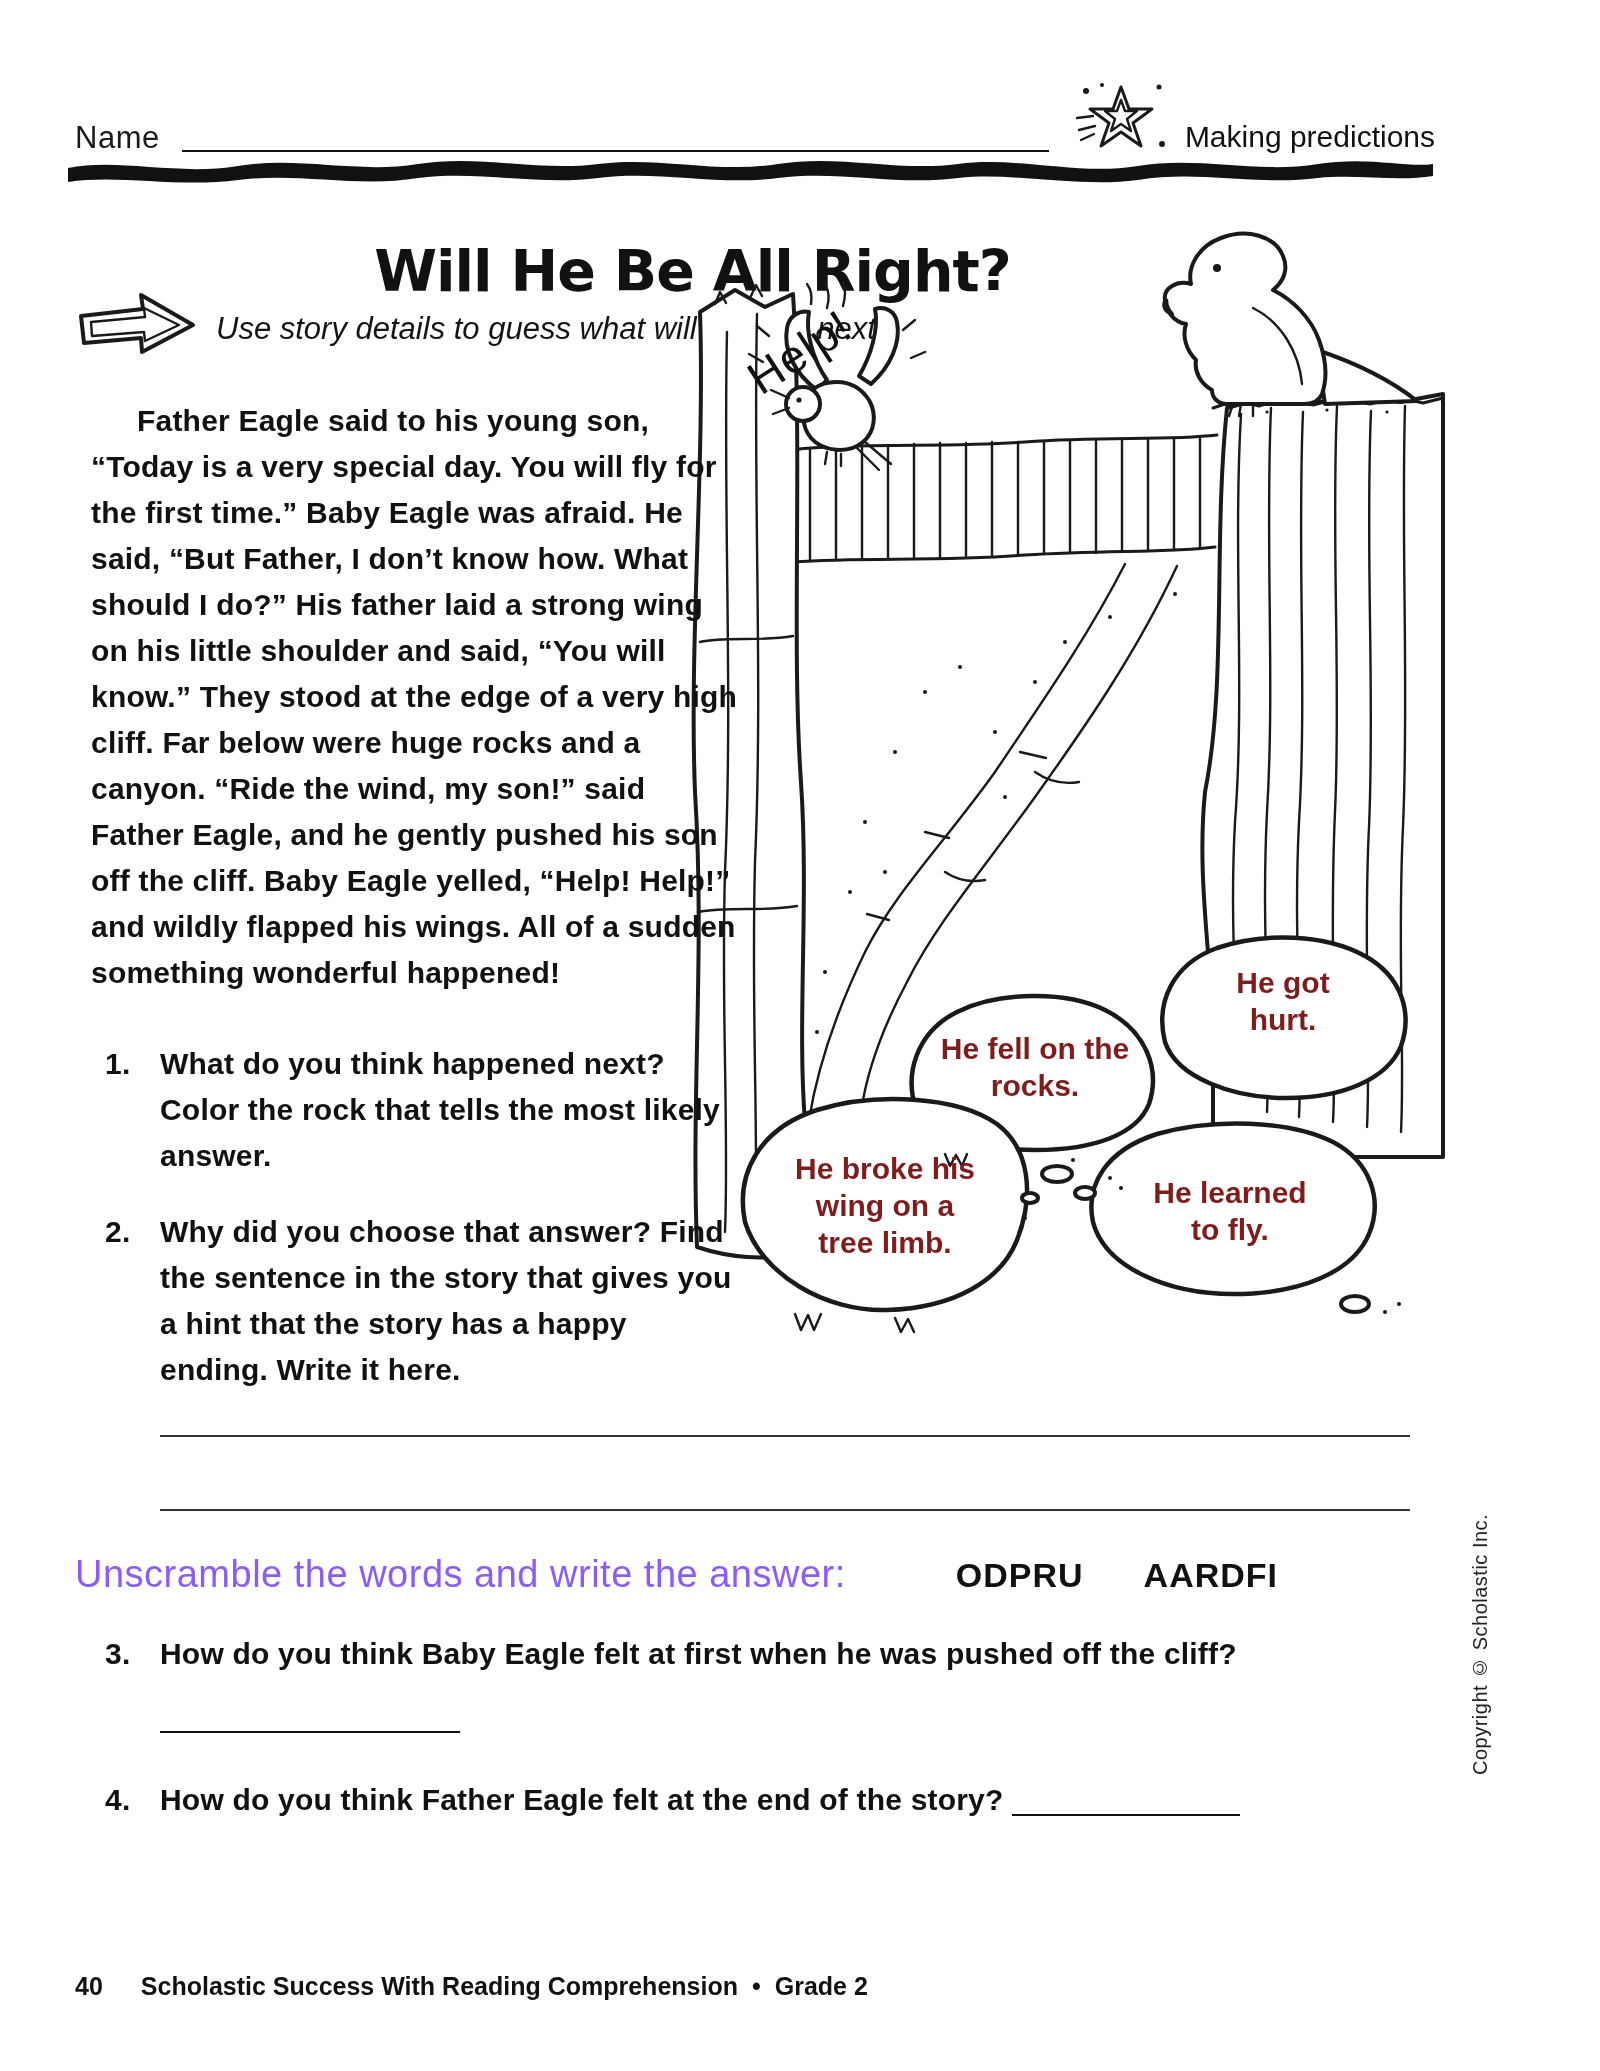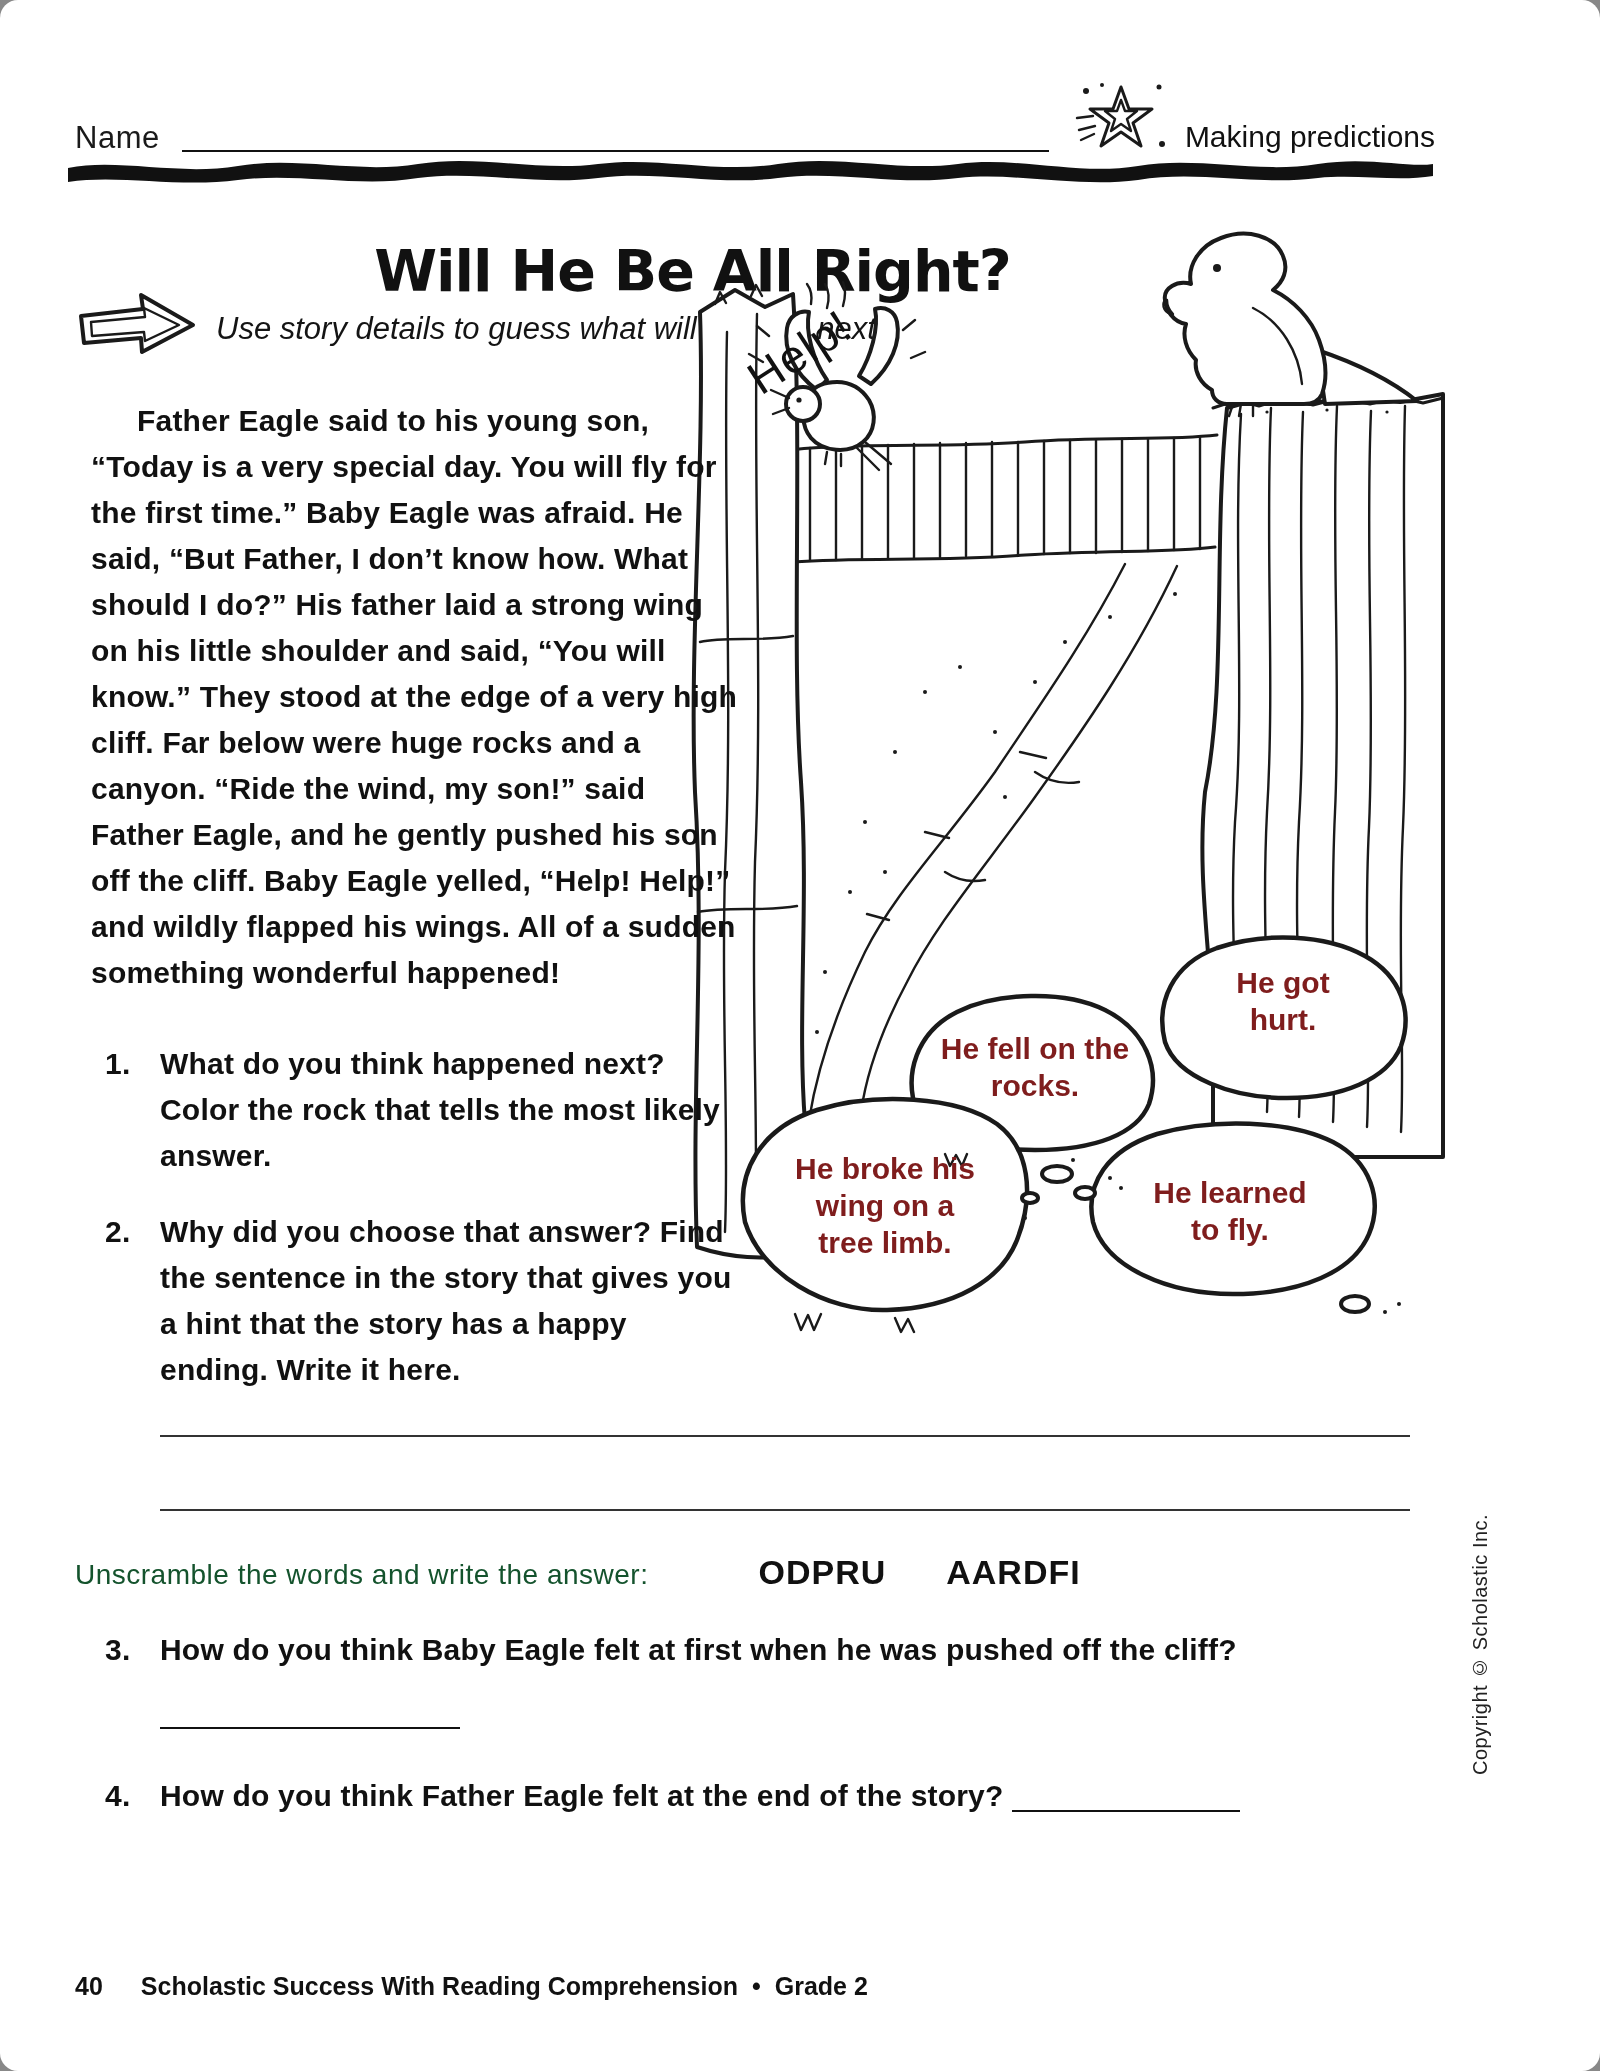--- a/index.html
+++ b/index.html
@@ -1,21 +1,20 @@
 <!DOCTYPE html>
 <html><head>
 <meta charset="utf-8">
 <style>
   html,body { margin:0; padding:0; background:#888; }
   .page {
     position:relative; width:1600px; height:2071px; margin:0 auto;
     background:#ffffff; color:#111;
     font-family:"Liberation Sans", sans-serif;
     overflow:hidden;
-    border-radius:18px;
   }
   
   .header {
     position:absolute; top:78px; left:75px; width:1360px;
     display:flex; align-items:flex-end;
   }
   .name-label { font-size:31px; font-weight:400; letter-spacing:.5px; color:#1a1a1a; }
   .name-line { flex:1; border-bottom:2.5px solid #111; margin:0 26px 4px 22px; height:30px; }
   .star-wrap { margin:0 18px -6px 0; }
   .topic { font-size:30px; font-weight:normal; white-space:nowrap; padding-bottom:2px; }
@@ -62,21 +61,21 @@
   .blank-q4 { width:228px; }
 
   .answer-lines { clear:both; }
   .ans-line { margin-left:85px; width:1250px; border-bottom:2px solid #333; }
   .ans-line-1 { height:42px; }
   .ans-line-2 { height:72px; }
 
   .unscramble {
     clear:both; margin-top:42px; display:flex; align-items:baseline;
   }
-  .unscramble-label { font-size:28px; font-weight:400; letter-spacing:.5px; color:#14532d; }
+  .unscramble-label { font-size:38px; font-weight:400; letter-spacing:.5px; color:#8b5cf6; }
   .scramble-word { font-size:34px; font-weight:bold; letter-spacing:1px; }
   .word-1 { margin-left:110px; }
   .word-2 { margin-left:60px; }
 
   
   .footer {
     position:absolute; left:75px; top:1972px;
     font-size:25px; font-weight:bold; display:flex; align-items:baseline;
   }
   .footer .pageno { margin-right:38px; }

